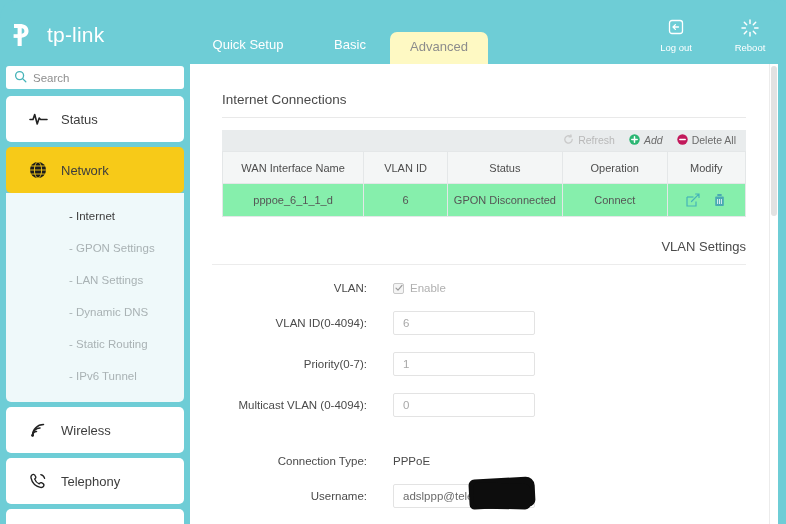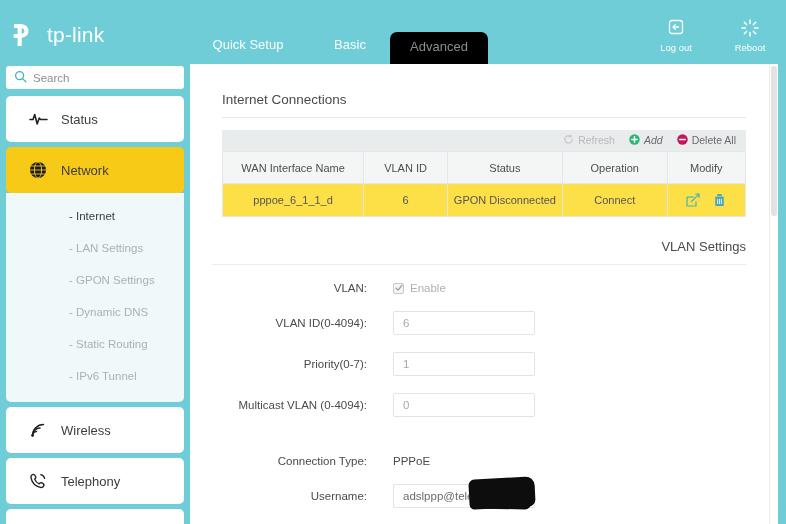--- a/index.html
+++ b/index.html
@@ -23,21 +23,21 @@
   #tabs { position: absolute; left: 190px; top: 0; height: 64px; }
   .tab {
     position: absolute; top: 34px; height: 30px;
     font-size: 13px; color: #ffffff; text-align: center;
     line-height: 22px; white-space: nowrap; cursor: pointer;
   }
   .tab.quick { left: 13px; width: 90px; }
   .tab.basic { left: 130px; width: 60px; }
   .tab.adv {
     left: 200px; width: 98px; top: 32px; height: 32px;
-    background: #000000; color: #8c8c8c;
+    background: #fef9c3; color: #8c8c8c;
     border-radius: 7px 7px 0 0; line-height: 30px;
   }
 
   #header-actions { position: absolute; right: 12px; top: 18px; display: flex; gap: 26px; }
   .hact { width: 48px; text-align: center; color: #ffffff; font-size: 9.5px; cursor: pointer; }
   .hact .ic { display: block; height: 22px; margin-bottom: 2px; }
   .hact .ic svg { display: block; margin: 0 auto; }
 
   
   #sidebar { position: absolute; left: 6px; top: 66px; width: 178px; }
@@ -99,21 +99,21 @@
   .tbtn.refresh { color: #b9b9b9; }
   .tbtn.add { color: #6b6b6b; font-style: italic; }
   .tbtn.del { color: #6b6b6b; }
 
   table.grid { width: 100%; border-collapse: collapse; }
   table.grid th, table.grid td {
     border: 1px solid #e4e7e8; text-align: center;
     font-weight: normal; font-size: 11px; color: #555;
   }
   table.grid th { height: 32px; background: #f4f6f6; color: #4d4d4d; }
-  table.grid td { height: 33px; background: #fde047; }
+  table.grid td { height: 33px; background: #86efac; }
   td.op { color: #c3c3c3; }
   td.mod { white-space: nowrap; }
   td.mod svg { vertical-align: middle; margin: 0 5px; cursor: pointer; }
 
   
   #vlan-panel { margin: 22px 32px 0 22px; text-align: right; }
   #vlan-panel .ptitle { font-size: 13px; color: #4a4a4a; }
   #vlan-panel .prule { margin-top: 10px; border-top: 1px solid #ececec; }
 
   .frow { display: flex; align-items: center; margin-top: 17px; gap: 26px; }
@@ -232,22 +232,22 @@
             <line x1="2.2" y1="5" x2="15.8" y2="5"></line>
             <line x1="2.2" y1="13" x2="15.8" y2="13"></line>
           </g>
         </svg>
       </span>
       <span class="lbl">Network</span>
     </div>
 
     <div id="subnav">
       <div class="sub-item sel">- Internet</div>
+      <div class="sub-item">- GPON Settings</div>
       <div class="sub-item">- LAN Settings</div>
-      <div class="sub-item">- GPON Settings</div>
       <div class="sub-item">- Dynamic DNS</div>
       <div class="sub-item">- Static Routing</div>
       <div class="sub-item">- IPv6 Tunnel</div>
     </div>
 
     <div class="nav-item">
       <span class="nav-icon">
         <svg width="18" height="18" viewBox="0 0 18 18">
           <g fill="none" stroke="#222" stroke-width="1.5" stroke-linecap="round">
             <path d="M3.5 14.5 A11 11 0 0 1 14.5 3.5"></path>

